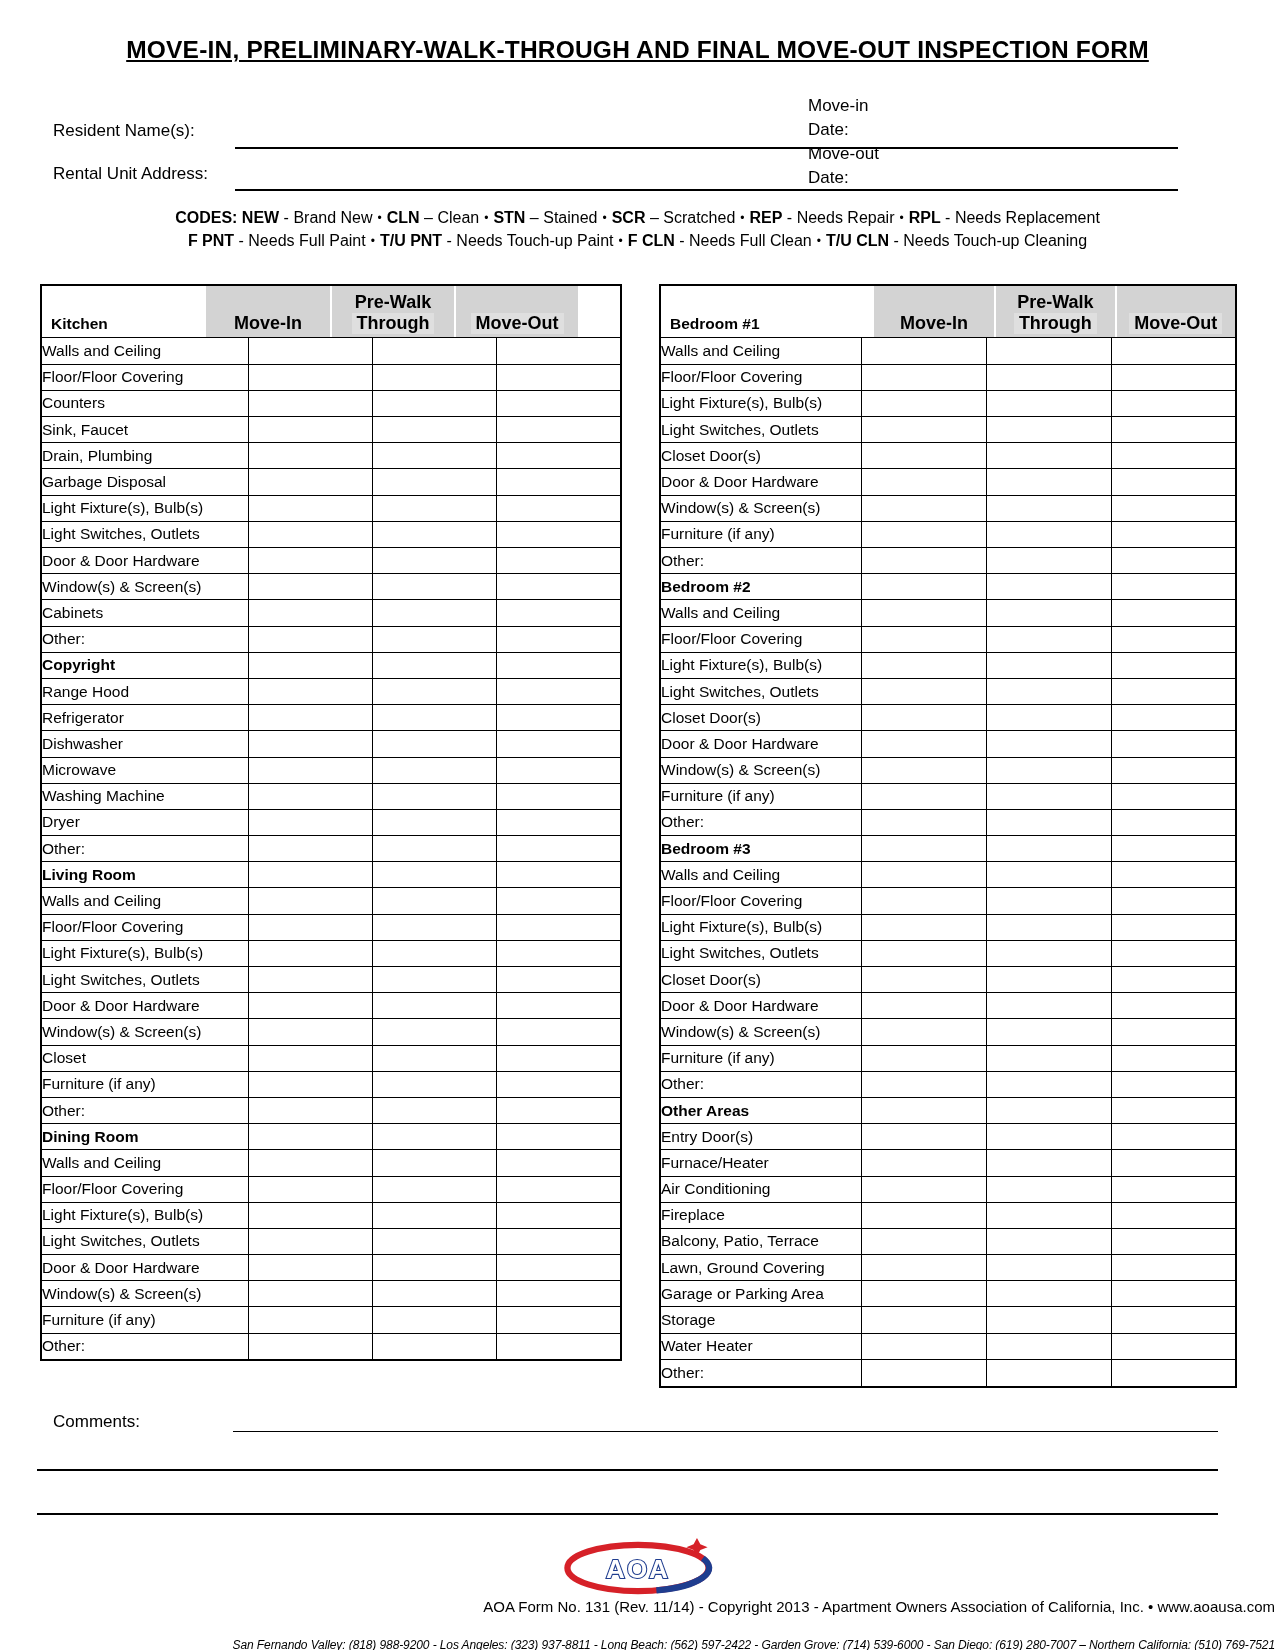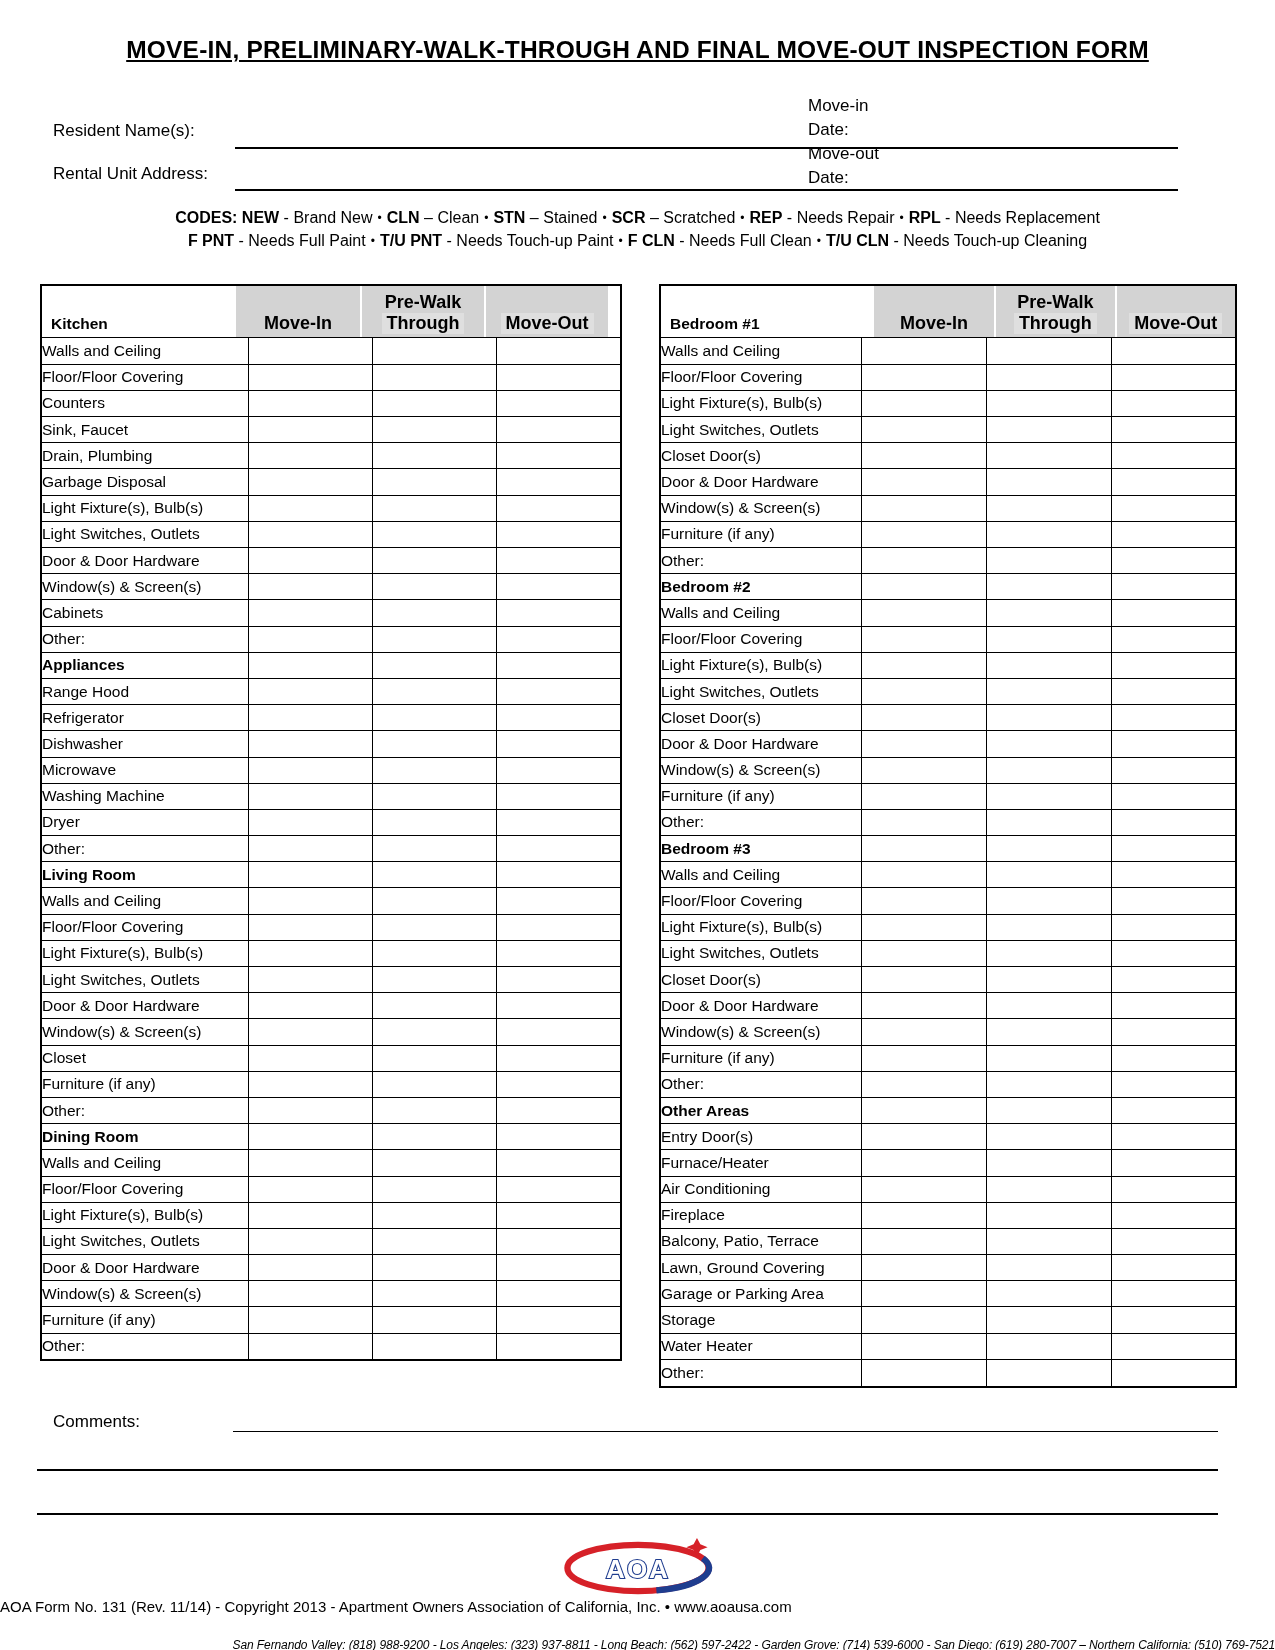--- a/index.html
+++ b/index.html
@@ -18,21 +18,21 @@
   .codes b { font-weight:bold; }
   .codes .sep { display:inline-block; margin:0 5px; font-size:12px; vertical-align:1px; }
 
   .tbl { position:absolute; top:284px; border:2px solid #000; background:#fff; }
   .tbl-left  { left:40px;  width:582px; }
   .tbl-right { left:659px; width:578px; }
 
   .tbl-header { display:flex; height:52px; border-bottom:1px solid #000; }
   .room-cell { display:flex; align-items:flex-end; padding:0 0 4px 9px;
                font-weight:bold; font-size:15.5px; background:#fff; }
-  .tbl-left  .room-cell { width:194px; }
+  .tbl-left  .room-cell { width:164px; }
   .tbl-right .room-cell { width:220px; }
   .hcol { display:flex; flex-direction:column; justify-content:flex-end; align-items:center;
           background:#d3d3d3; border-left:2px solid #fff; font-weight:bold; font-size:18px;
           line-height:21px; padding-bottom:3px; }
   .hcol:nth-child(2) { border-left:none; }
   .tbl-left  .hcol { width:124px; }
   .tbl-right .hcol { width:124.6px; }
   .hl { background:#dfdfdf; padding:0 5px; }
 
   table.grid { border-collapse:collapse; table-layout:fixed; width:100%; }
@@ -41,21 +41,21 @@
   table.grid td:first-child { border-left:none; }
   table.grid tr:first-child td { border-top:none; }
   td.label { font-size:15.5px; padding-left:9px; white-space:nowrap; overflow:hidden; }
   td.label.section { font-weight:bold; }
   td.cell { background:#fff; cursor:text; }
 
   .comments-label { position:absolute; left:53px; top:1412px; font-size:17px; font-weight:normal; }
 
   .logo { position:absolute; left:560px; top:1538px; width:156px; height:58px; }
 
-  .footer1 { position:absolute; top:1598px; left:0; width:100%; text-align:left; font-size:15px; }
+  .footer1 { position:absolute; top:1598px; left:0; width:100%; text-align:right; font-size:15px; }
   .footer2 { position:absolute; top:1638px; left:0; width:100%; text-align:right;
              font-size:12px; letter-spacing:-0.1px;font-style:italic; }
 </style>
 </head>
 <body>
 
 <div class="page">
 
   <div class="title">MOVE-IN, PRELIMINARY-WALK-THROUGH AND FINAL MOVE-OUT INSPECTION FORM</div>
 
@@ -166,21 +166,21 @@
             <td class="cell"></td>
             <td class="cell"></td>
           </tr>
           <tr>
             <td class="label">Other:</td>
             <td class="cell"></td>
             <td class="cell"></td>
             <td class="cell"></td>
           </tr>
           <tr>
-            <td class="label section">Appliances</td>
+            <td class="label section">Copyright</td>
             <td class="cell"></td>
             <td class="cell"></td>
             <td class="cell"></td>
           </tr>
           <tr>
             <td class="label">Range Hood</td>
             <td class="cell"></td>
             <td class="cell"></td>
             <td class="cell"></td>
           </tr>

